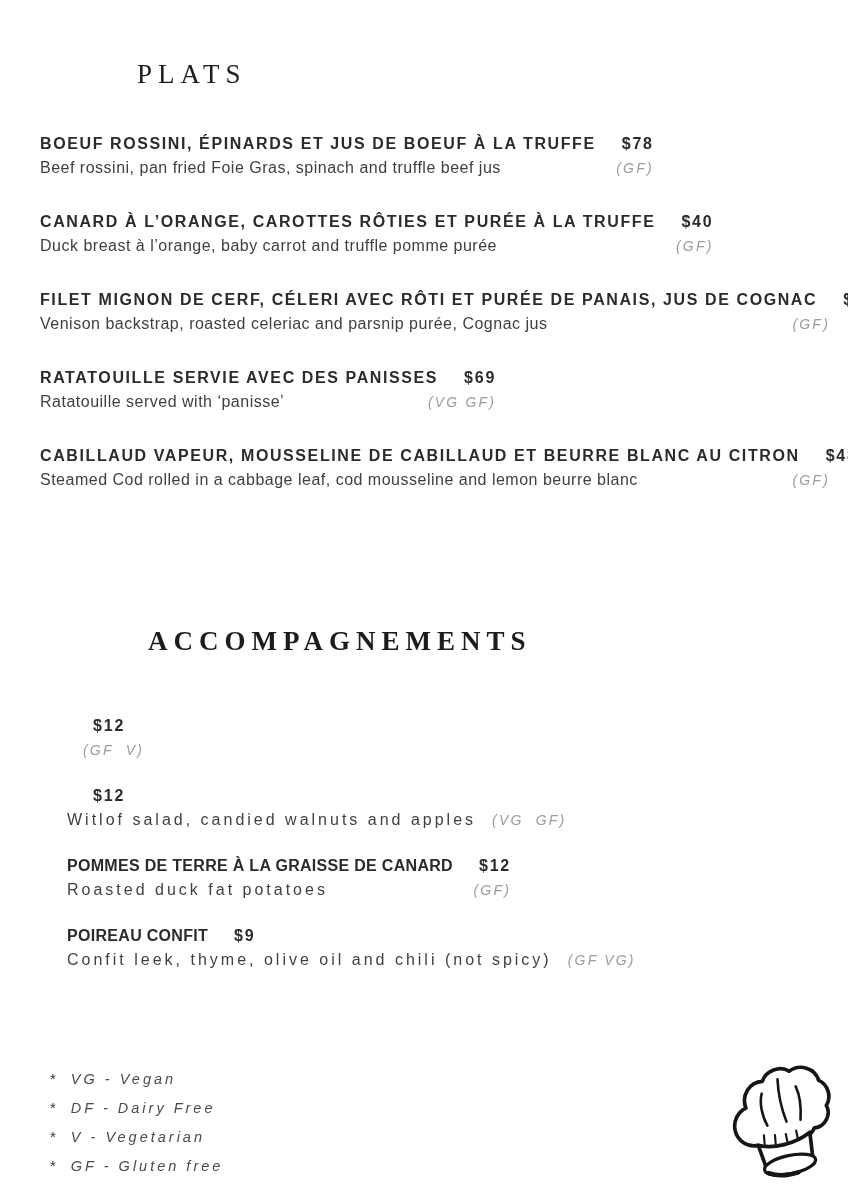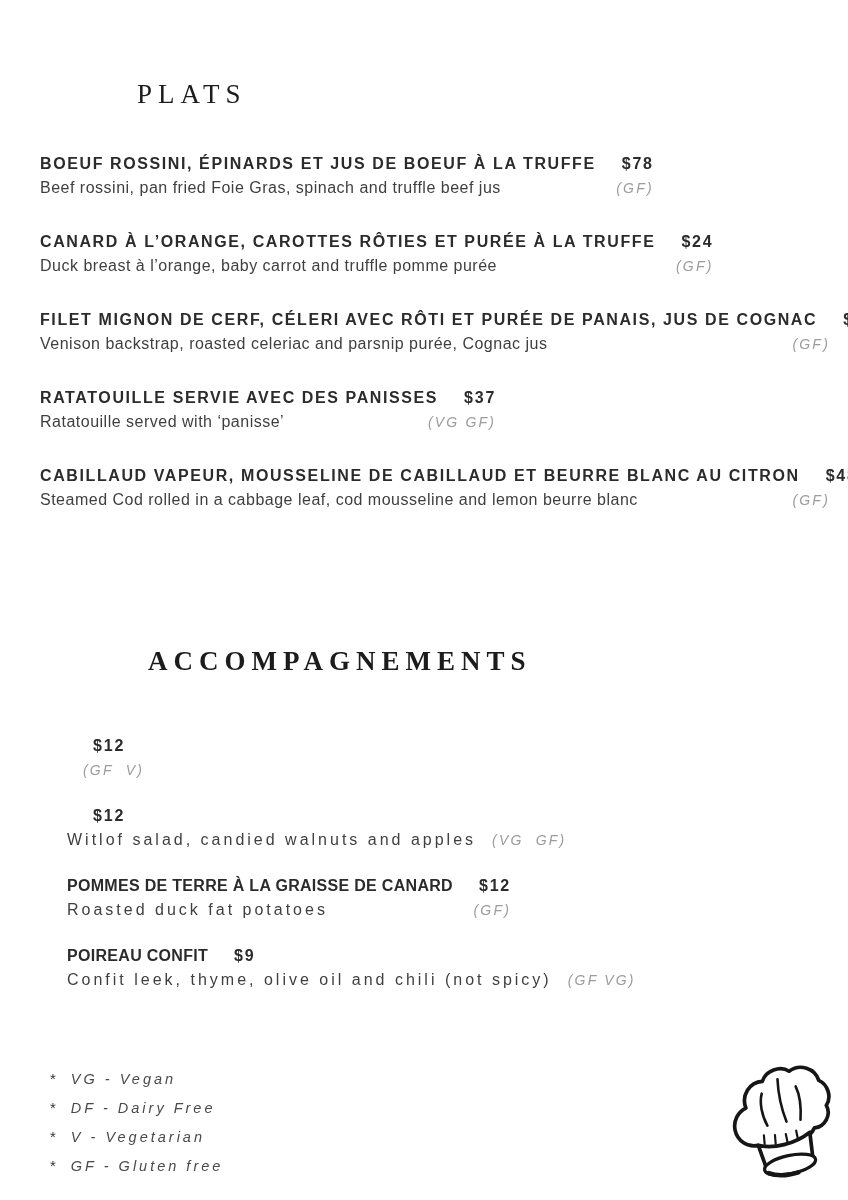--- a/index.html
+++ b/index.html
@@ -22,21 +22,21 @@
     margin:0 auto;
   }
   .section-title{
     font-family:"Liberation Serif","DejaVu Serif",serif;
     font-weight:500;
     font-size:27px;
     line-height:1.2;
     letter-spacing:6px;
     color:var(--c-heading);
   }
-  .plats-title{padding-top:78px;margin-left:137px;}
+  .plats-title{padding-top:58px;margin-left:137px;}
   .acc-title{margin-top:101px;margin-left:148px;font-weight:bold;}
 
   .items{display:flow-root;}
   .plats-items{margin-left:40px;margin-top:44px;}
   .acc-items{margin-left:67px;margin-top:58px;}
 
   .menu-item{width:fit-content;max-width:790px;}
   .plats-items .menu-item{margin-bottom:34px;}
   .acc-items .menu-item{margin-bottom:26px;}
 
@@ -109,21 +109,21 @@
     </div>
     <div class="item-desc-row">
       <span class="item-desc">Beef rossini, pan fried Foie Gras, spinach and truffle beef jus</span>
       <span class="item-tags">(GF)</span>
     </div>
   </div>
 
   <div class="menu-item">
     <div class="item-name-row">
       <span class="item-name">CANARD À L’ORANGE, CAROTTES RÔTIES ET PURÉE À LA TRUFFE</span>
-      <span class="item-price">$24</span>
+      <span class="item-price">$40</span>
     </div>
     <div class="item-desc-row">
       <span class="item-desc">Duck breast à l’orange, baby carrot and truffle pomme purée</span>
       <span class="item-tags">(GF)</span>
     </div>
   </div>
 
   <div class="menu-item">
     <div class="item-name-row">
       <span class="item-name">FILET MIGNON DE CERF, CÉLERI AVEC RÔTI ET PURÉE DE PANAIS, JUS DE COGNAC</span>
@@ -131,21 +131,21 @@
     </div>
     <div class="item-desc-row">
       <span class="item-desc">Venison backstrap, roasted celeriac and parsnip purée, Cognac jus</span>
       <span class="item-tags">(GF)</span>
     </div>
   </div>
 
   <div class="menu-item">
     <div class="item-name-row">
       <span class="item-name">RATATOUILLE SERVIE AVEC DES PANISSES</span>
-      <span class="item-price">$37</span>
+      <span class="item-price">$69</span>
     </div>
     <div class="item-desc-row">
       <span class="item-desc">Ratatouille served with ‘panisse’</span>
       <span class="item-tags">(VG GF)</span>
     </div>
   </div>
 
   <div class="menu-item">
     <div class="item-name-row">
       <span class="item-name">CABILLAUD VAPEUR, MOUSSELINE DE CABILLAUD ET BEURRE BLANC AU CITRON</span>

